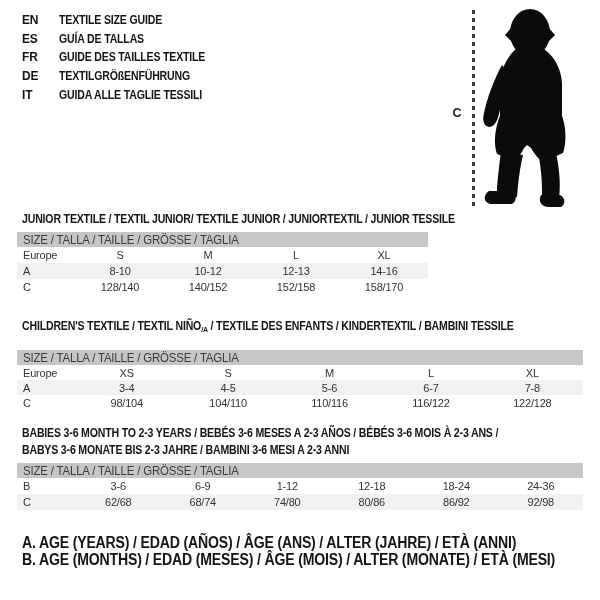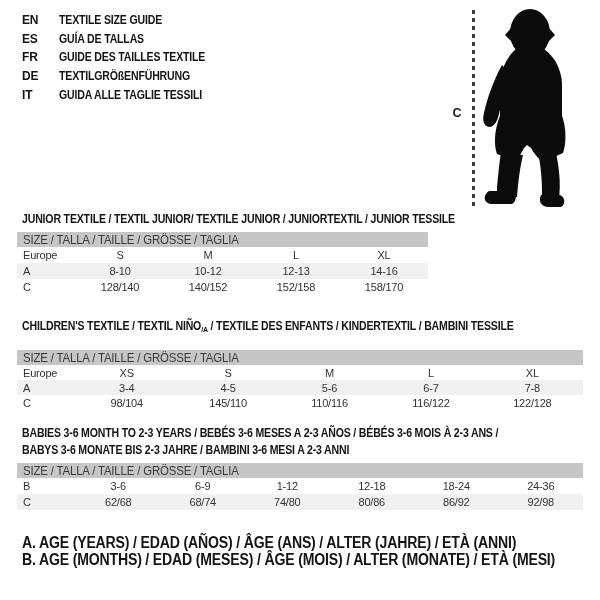--- a/index.html
+++ b/index.html
@@ -136,21 +136,21 @@
       <div class="rlabel">A</div>
       <div class="cell">3-4</div>
       <div class="cell">4-5</div>
       <div class="cell">5-6</div>
       <div class="cell">6-7</div>
       <div class="cell">7-8</div>
     </div>
     <div class="trow">
       <div class="rlabel">C</div>
       <div class="cell">98/104</div>
-      <div class="cell">145/110</div>
+      <div class="cell">104/110</div>
       <div class="cell">110/116</div>
       <div class="cell">116/122</div>
       <div class="cell">122/128</div>
     </div>
   </div>
 
   <div class="tbl tbl-3 rows-16">
     <div class="tbl-title"><span class="cx">BABIES 3-6 MONTH TO 2-3 YEARS / BEBÉS 3-6 MESES A 2-3 AÑOS / BÉBÉS 3-6 MOIS À 2-3 ANS /</span><br><span class="cx">BABYS 3-6 MONATE BIS 2-3 JAHRE / BAMBINI 3-6 MESI A 2-3 ANNI</span></div>
     <div class="size-bar">
         <span class="cx">SIZE / TALLA / TAILLE / GRÖSSE / TAGLIA</span>

